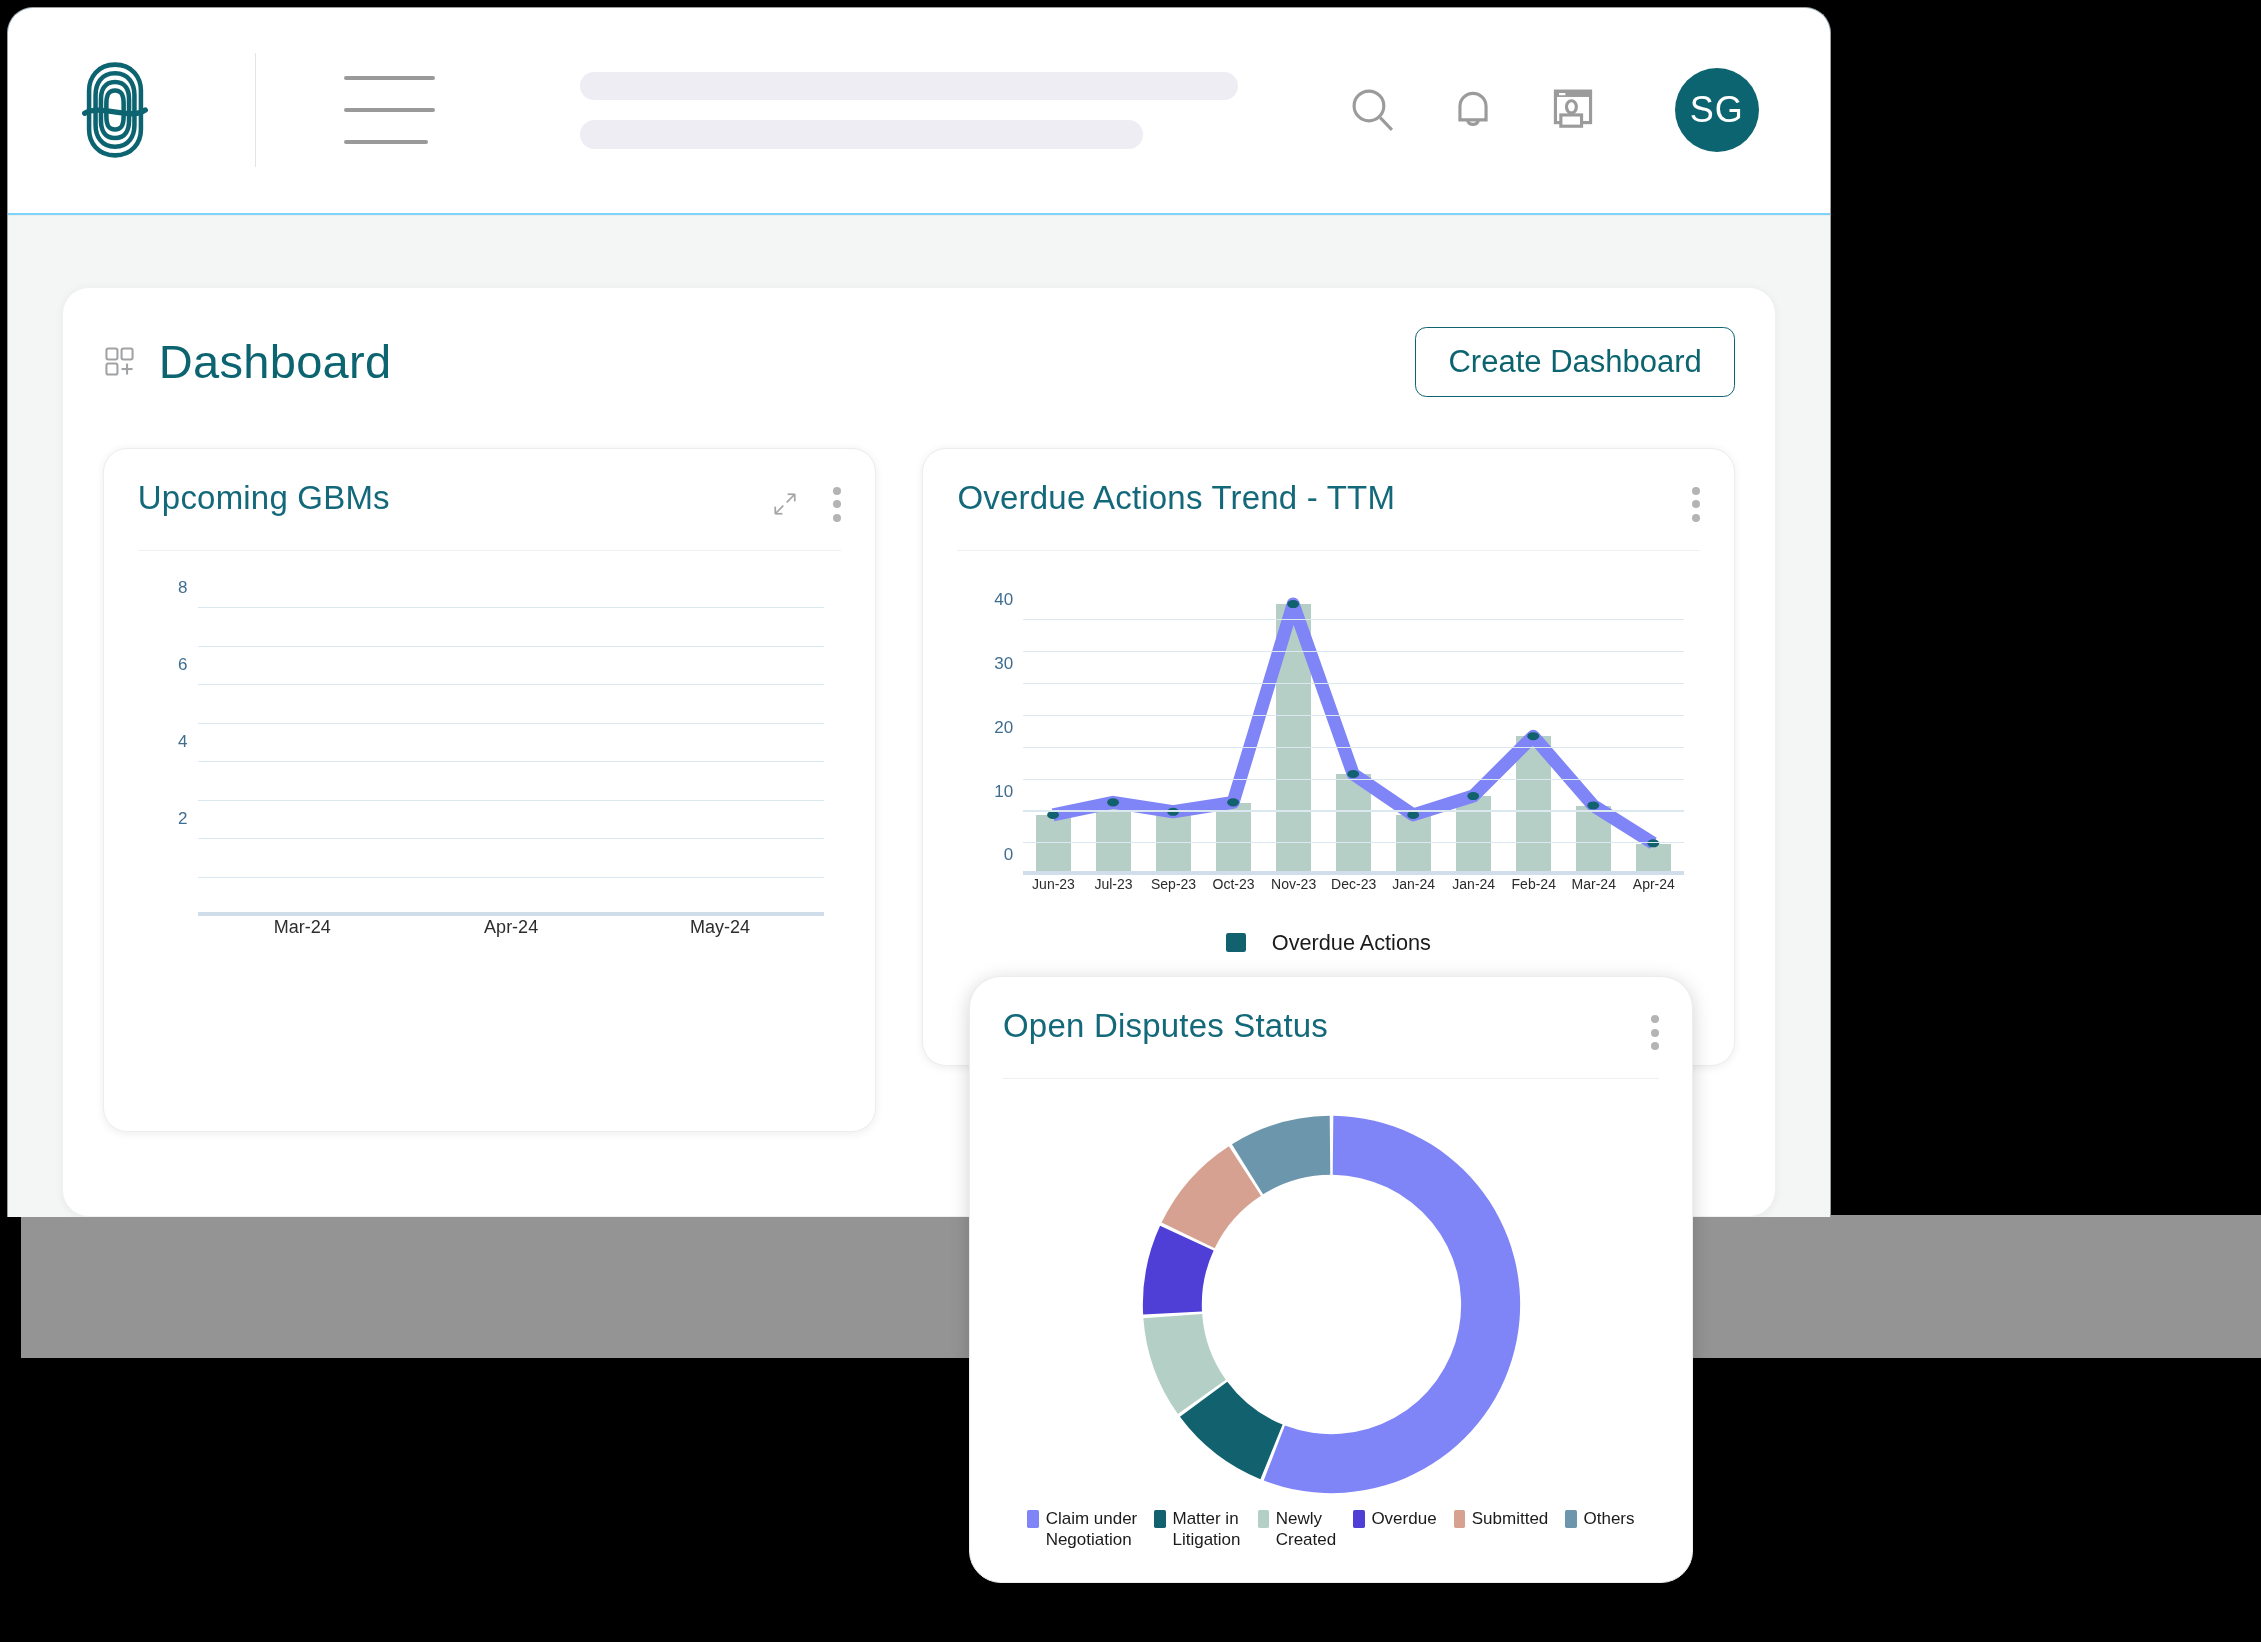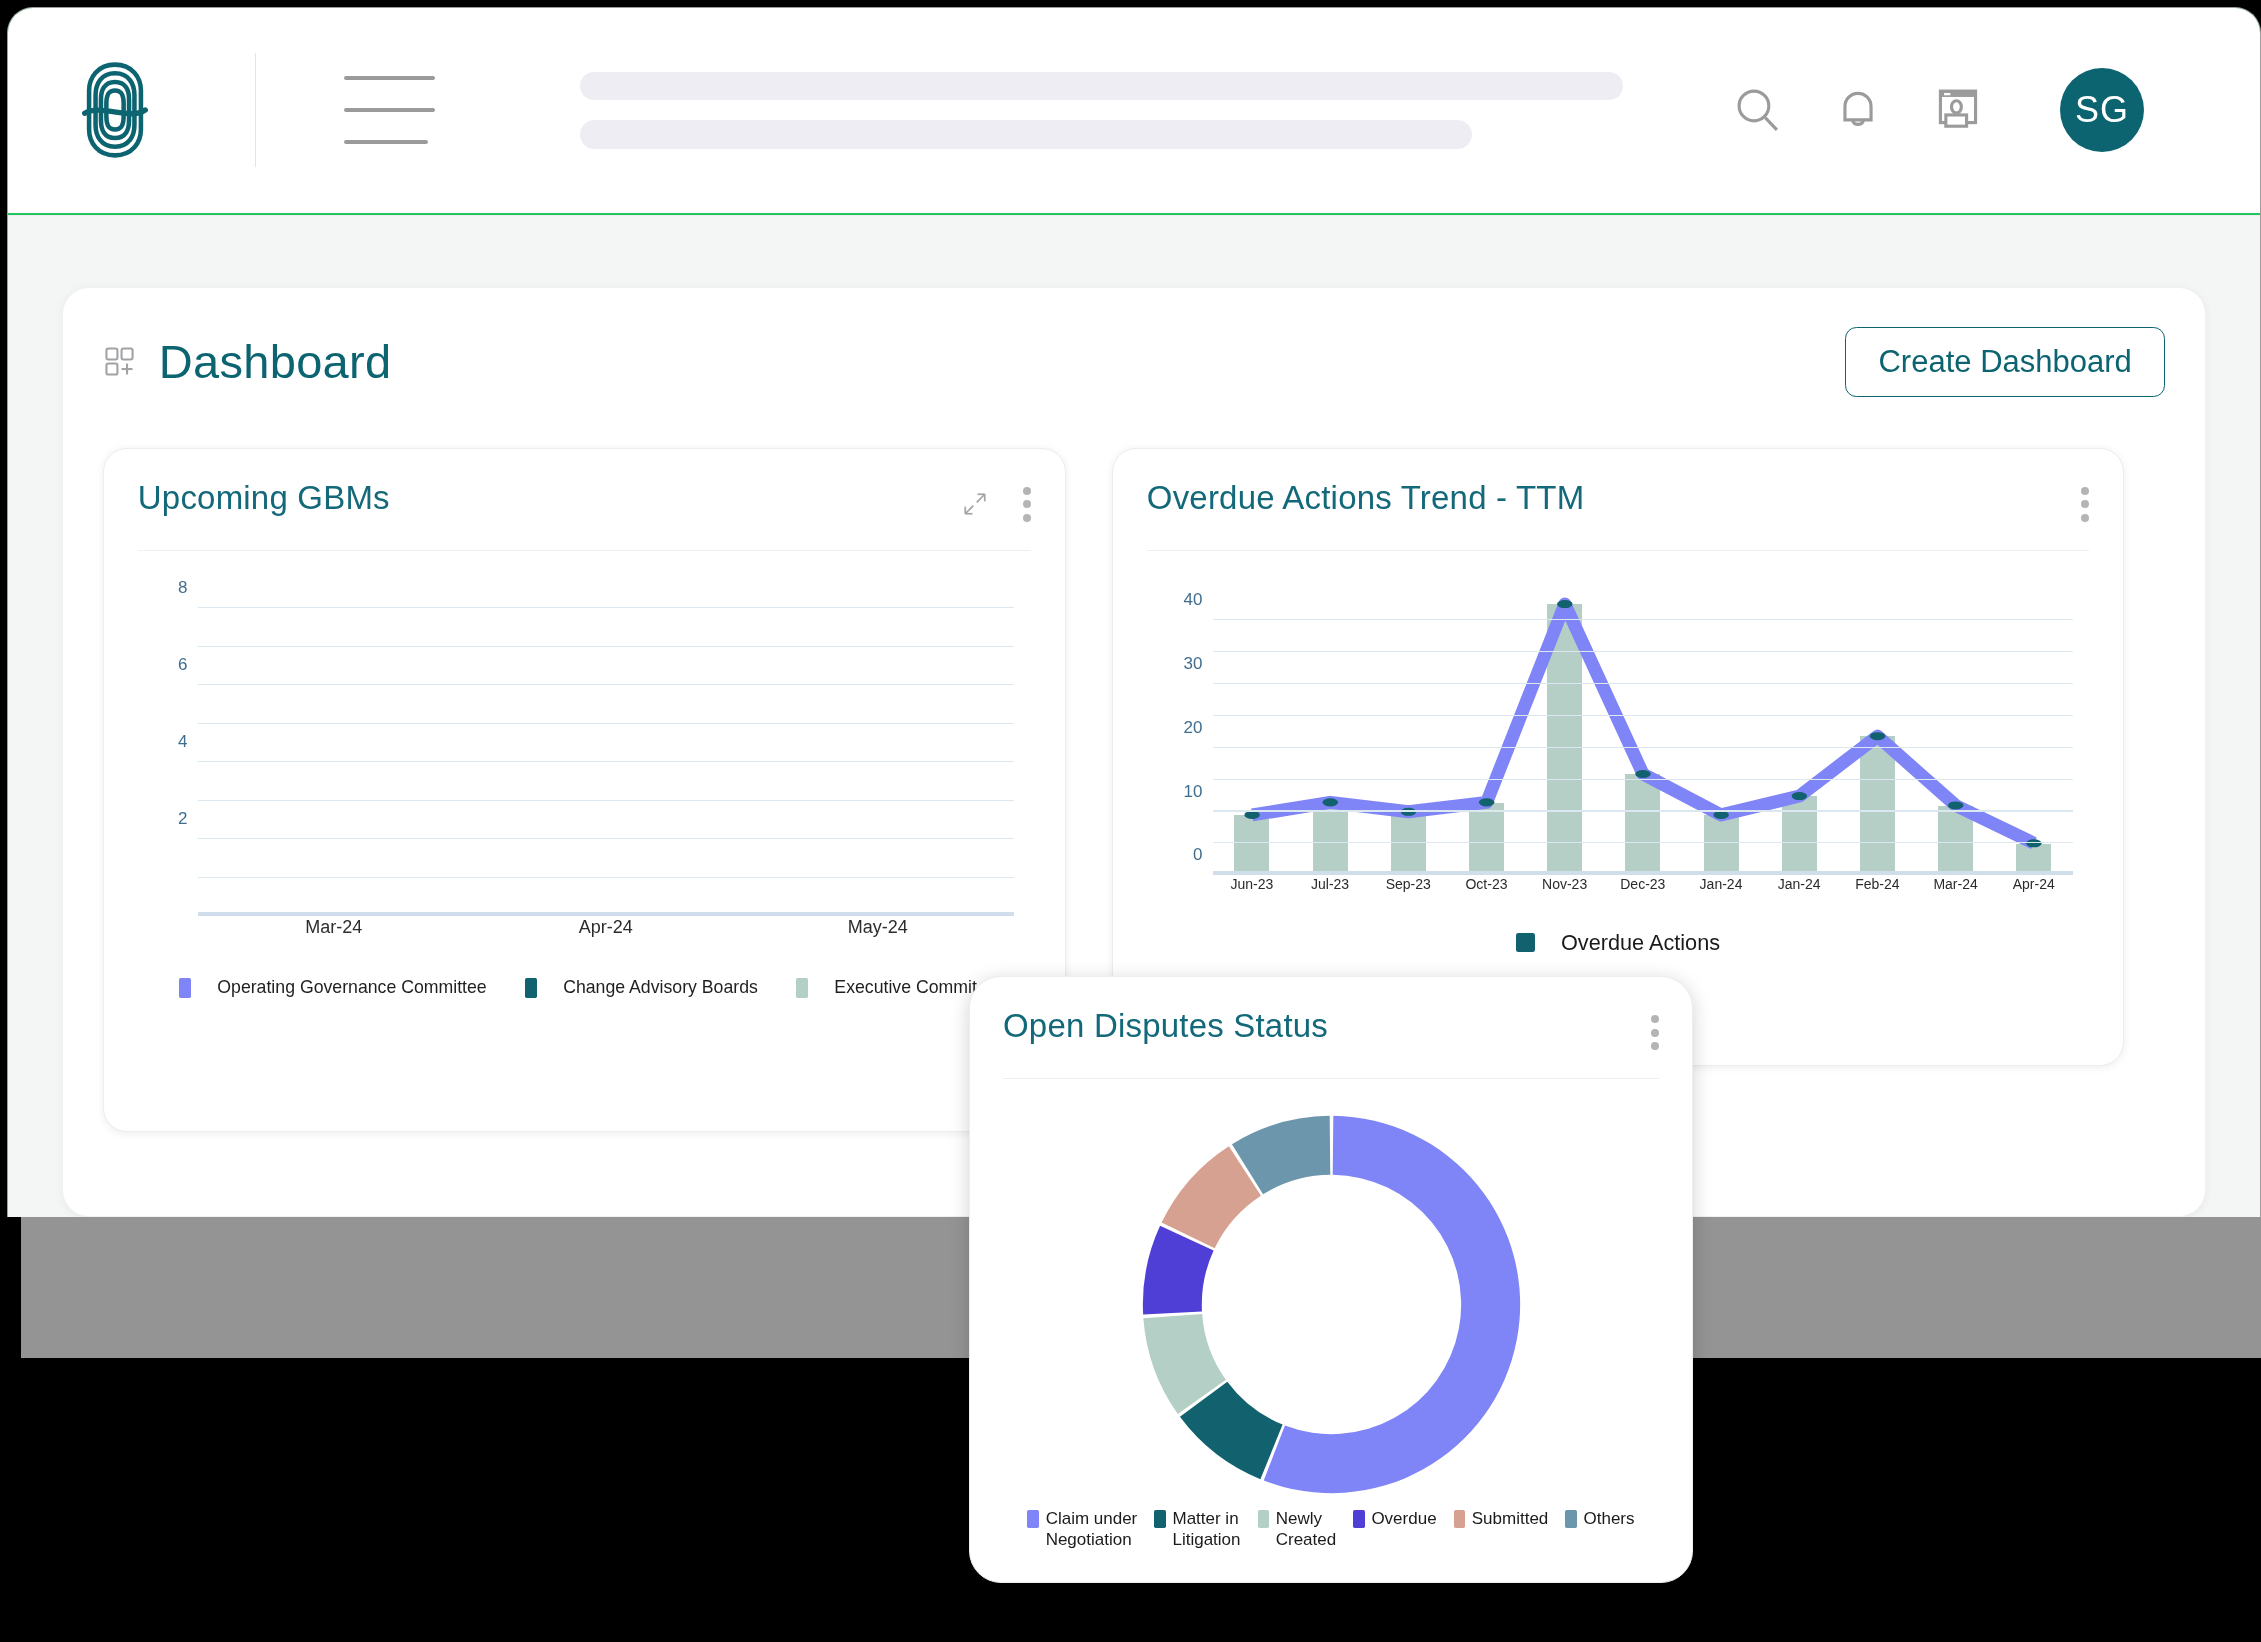--- a/index.html
+++ b/index.html
@@ -13,22 +13,22 @@
   
   #monitor-stand {
     position: absolute;
     left: 20.5px; top: 1215px;
     width: 2241px; height: 143px;
     background: #949494;
   }
   #browser-window {
     position: absolute;
     left: 6.8px; top: 6.8px;
-    width: 2254px; height: 1210px;
-    background: #22c55e;
+    width: 1824px; height: 1210px;
+    background: #7dd3fc;
     border-radius: 26px 26px 0 0;
     border: 1.7px solid #9d9d9d;
     border-bottom: none;
     overflow: hidden;
   }
 
   
   #app-header {
     position: absolute; left: 0; top: 0;
     width: 100%; height: 205px;
@@ -340,34 +340,20 @@
                   </div>
                 </div>
               </div>
             <div id="gbm-xlabels">
                 <div>Mar-24</div>
                 <div>Apr-24</div>
                 <div>May-24</div>
               </div>
           </div>
 
-          <div class="chart-legend" id="gbm-legend">
-              <div class="legend-entry">
-                <span class="legend-swatch" style="background: rgb(127, 132, 247);"></span>
-                <span class="nowrap">Operating Governance Committee</span>
-              </div>
-              <div class="legend-entry">
-                <span class="legend-swatch" style="background: rgb(17, 97, 110);"></span>
-                <span class="nowrap">Change Advisory Boards</span>
-              </div>
-              <div class="legend-entry">
-                <span class="legend-swatch" style="background: rgb(179, 207, 198);"></span>
-                <span class="nowrap">Executive Commit</span>
-              </div>
-            </div>
         </div>
 
         <div class="widget-card" id="card-overdue-trend">
           <div class="card-header">
             <div class="card-title">Overdue Actions Trend - TTM</div>
             <div class="card-header-tools">
               <div class="kebab-icon">
                   <i></i>
                   <i></i>
                   <i></i>

